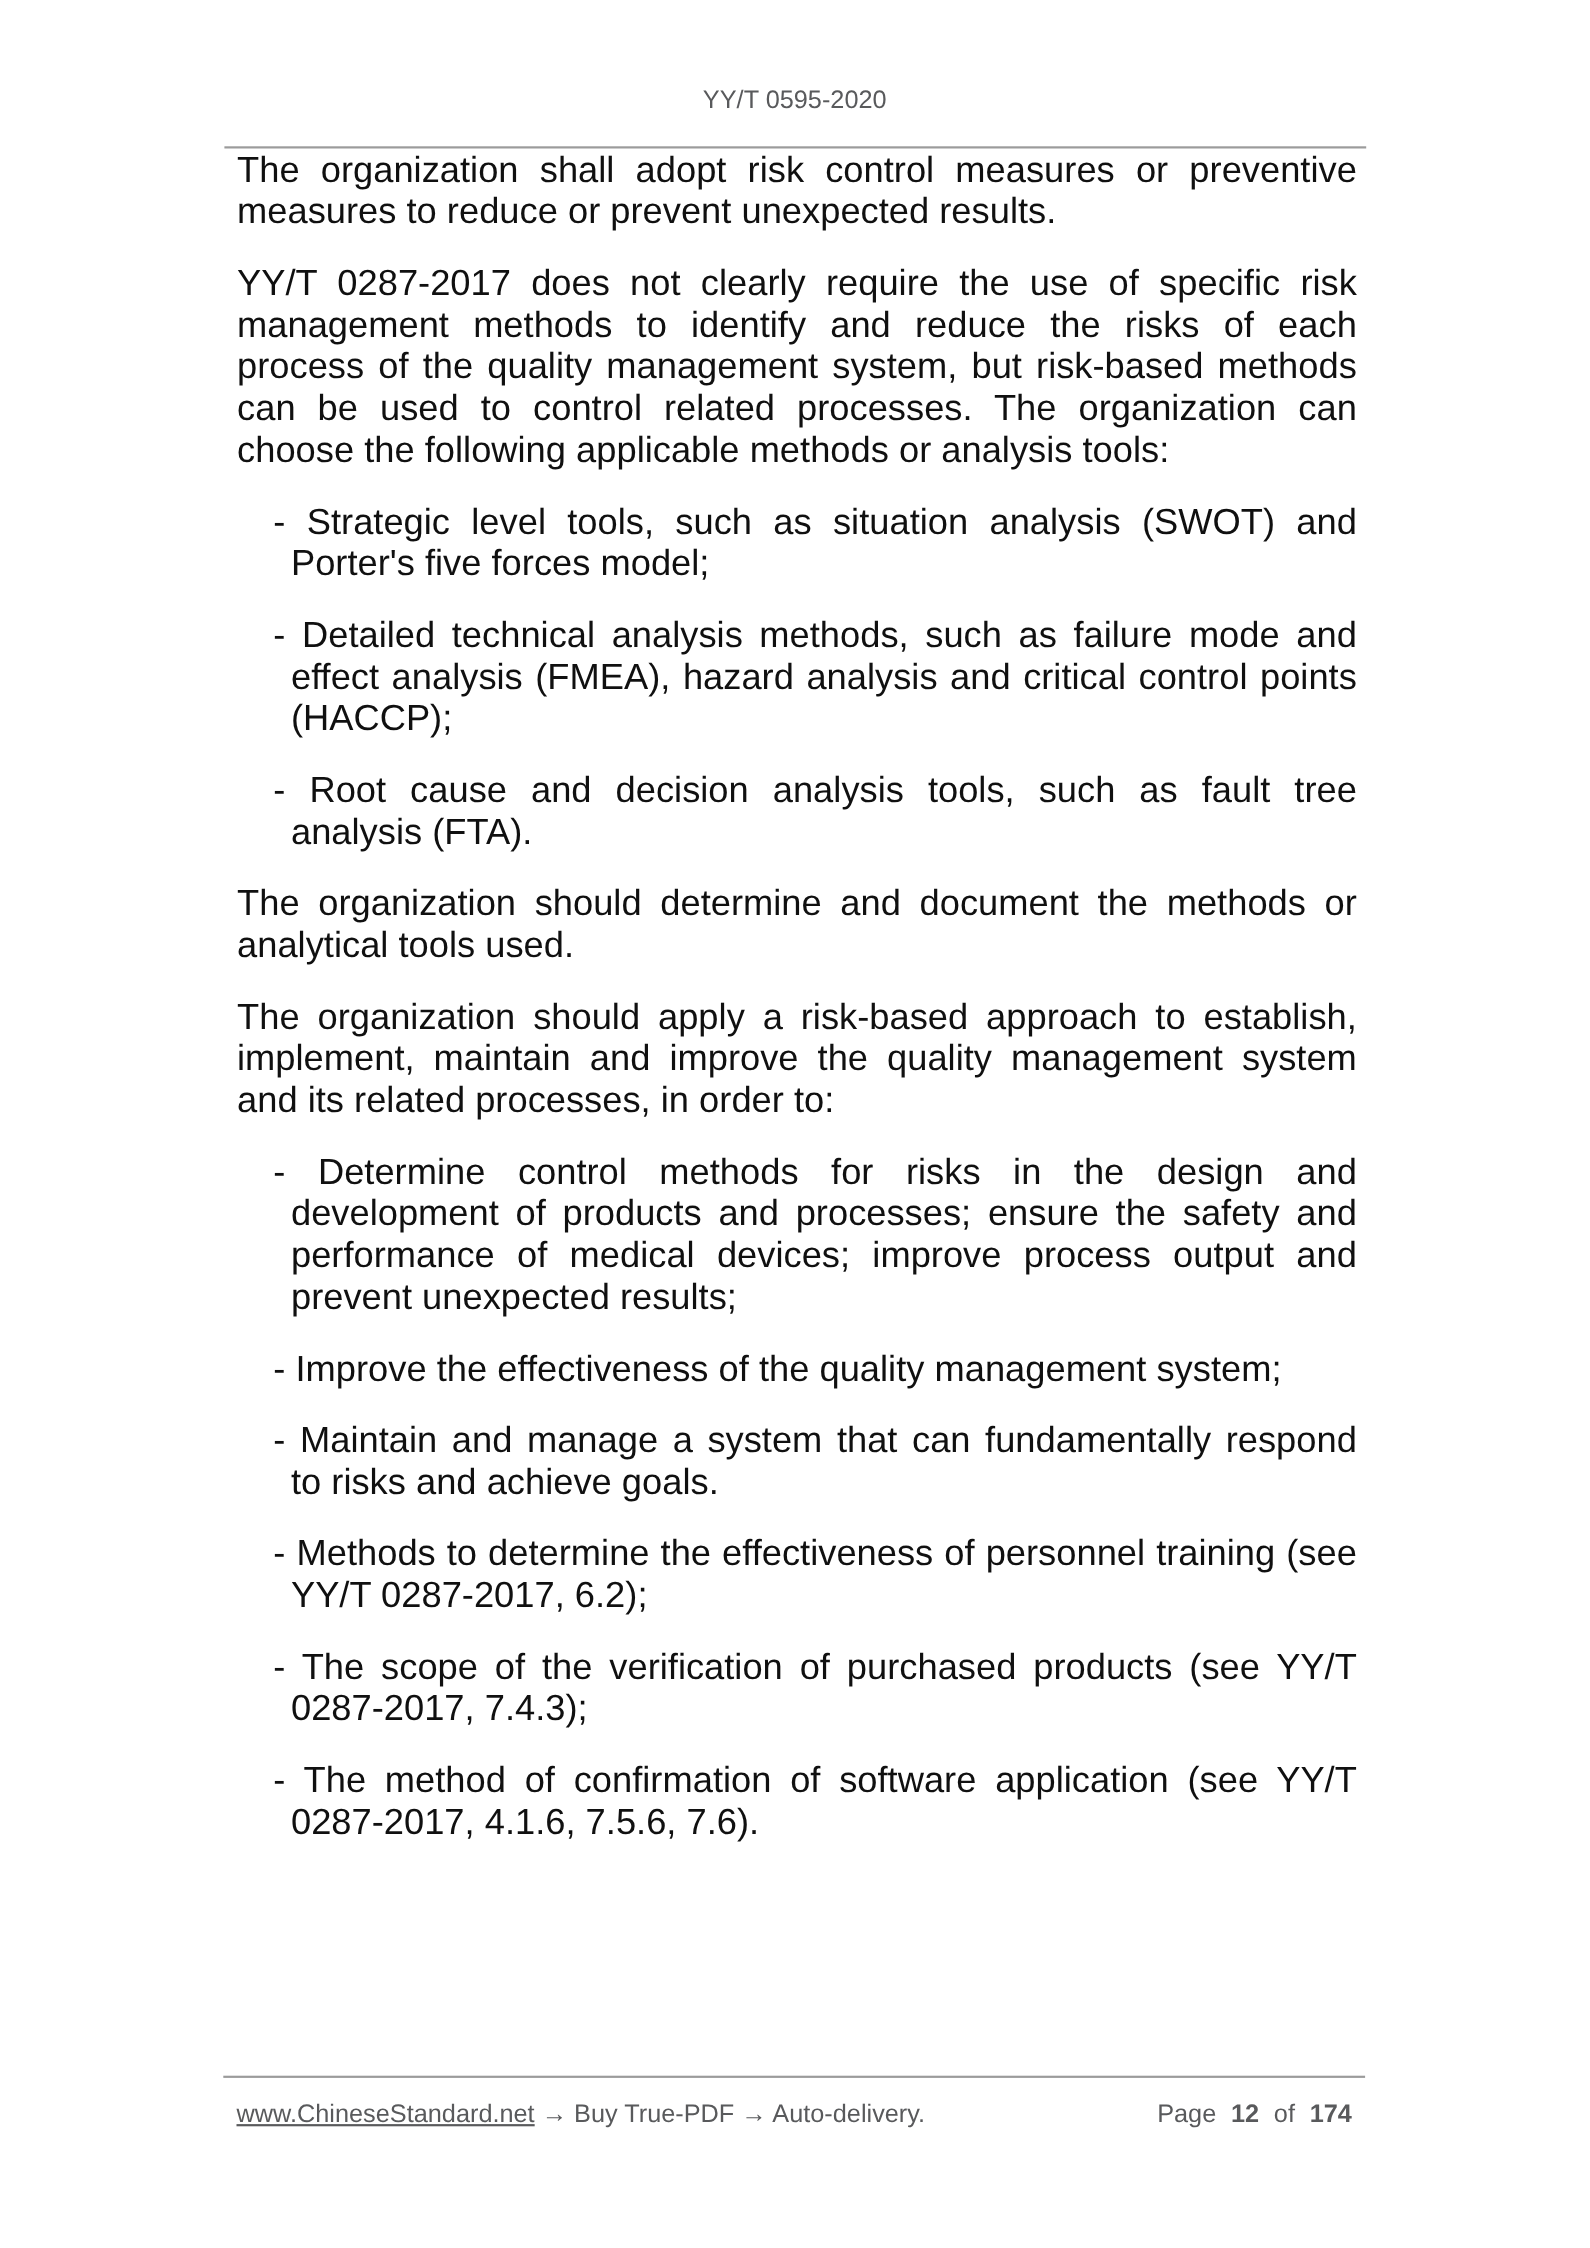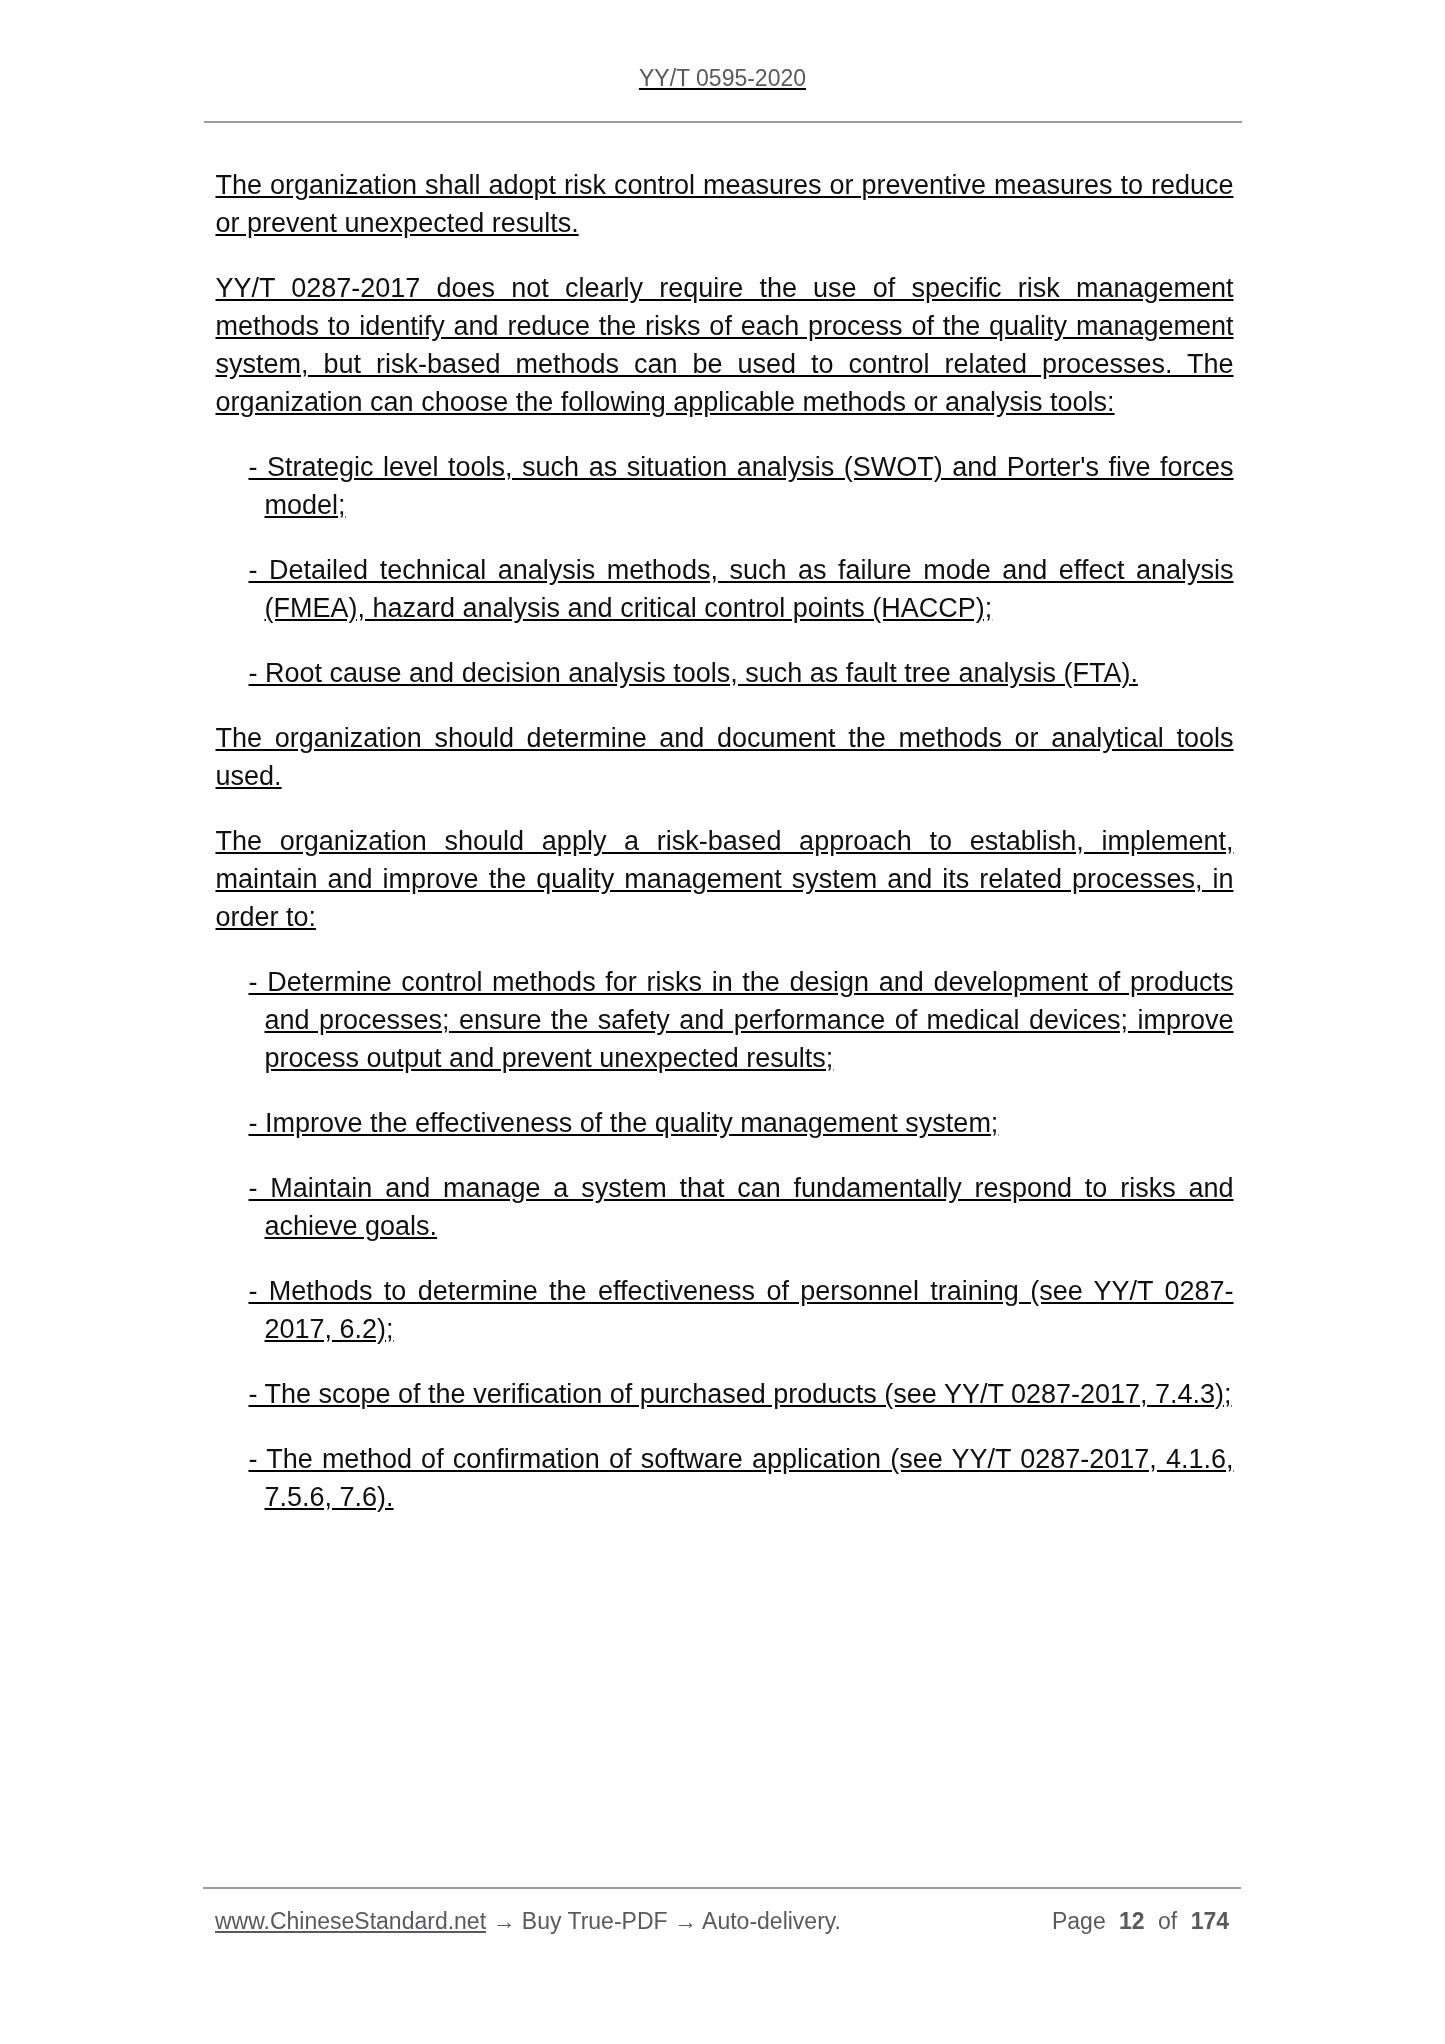--- a/index.html
+++ b/index.html
@@ -7,39 +7,37 @@
   .page {
     position: relative;
     width: 1445px;
     height: 2044px;
     background: #ffffff;
     font-family: "Liberation Sans", "DejaVu Sans", sans-serif;
     overflow: hidden;
   }
   .wrapper {
     width: 1038px;
-    margin: 0 auto;
-    text-decoration: underline;
+    margin: 12px auto;
   }
   .doc-code {
     padding-top: 64px;
     line-height: 28px;
     text-align: center;
     font-size: 23px;
     color: #595a5c;
   }
   .rule {
     margin-top: 29px;
     border-top: 2px solid #9b9b9b;
     height: 0;
   }
   .content {
     margin: 0 8px 0 12px;
-    padding-top: 43px;
-    font-size: 27px;
+    font-size: 33px;
     line-height: 38px;
     color: #101010;
     text-align: justify;
   }
   .block + .block { margin-top: 27px; }
   .li {
     padding-left: 49px;
     text-indent: -16px;
   }
   .footer {

